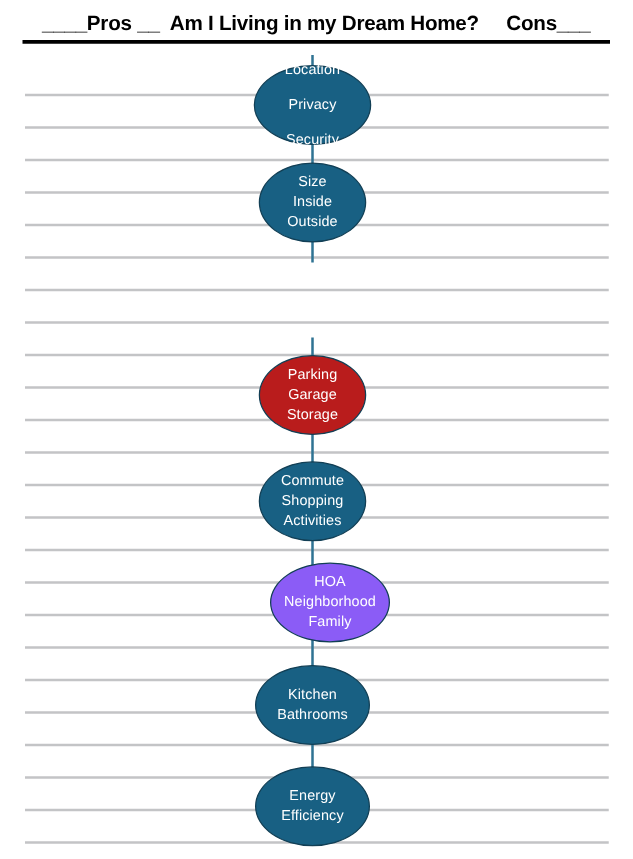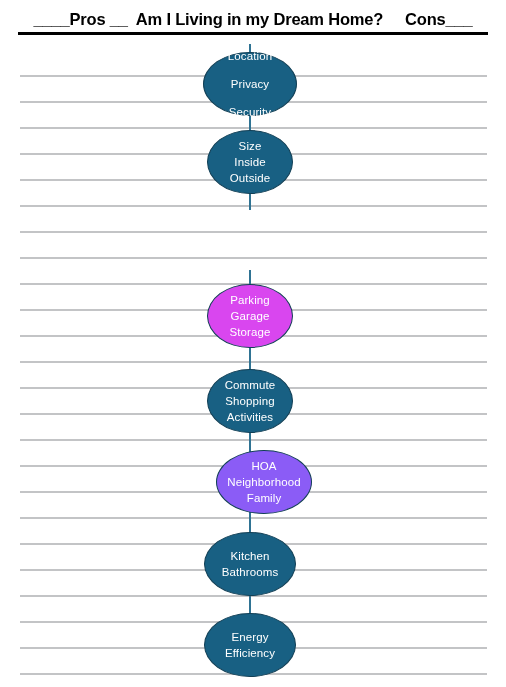--- a/index.html
+++ b/index.html
@@ -148,21 +148,21 @@
       <div class="node" style="left: 203px; top: 52px; width: 94px; height: 64px; background: rgb(24, 96, 131); border-color: rgb(18, 63, 85); color: rgb(255, 255, 255); gap: 12px;">
         <span class="node-line">Location</span>
         <span class="node-line">Privacy</span>
         <span class="node-line">Security</span>
       </div>
       <div class="node" style="left: 207px; top: 130px; width: 86px; height: 64px; background: rgb(24, 96, 131); border-color: rgb(18, 63, 85); color: rgb(255, 255, 255); text-align: center;">
         <span class="node-line">Size</span>
         <span class="node-line">Inside</span>
         <span class="node-line">Outside</span>
       </div>
-      <div class="node" style="left: 207px; top: 284px; width: 86px; height: 64px; background: #d946ef; border-color: rgb(18, 63, 85); color: rgb(255, 255, 255);">
+      <div class="node" style="left: 207px; top: 284px; width: 86px; height: 64px; background: #b91c1c; border-color: rgb(18, 63, 85); color: rgb(255, 255, 255);">
         <span class="node-line">Parking</span>
         <span class="node-line">Garage</span>
         <span class="node-line">Storage</span>
       </div>
       <div class="node" style="left: 207px; top: 369px; width: 86px; height: 64px; background: rgb(24, 96, 131); border-color: rgb(18, 63, 85); color: rgb(255, 255, 255);">
         <span class="node-line">Commute</span>
         <span class="node-line">Shopping</span>
         <span class="node-line">Activities</span>
       </div>
       <div class="node" style="left: 216px; top: 450px; width: 96px; height: 64px; background: #8b5cf6; border-color: rgb(18, 63, 85); color: rgb(255, 255, 255);">

